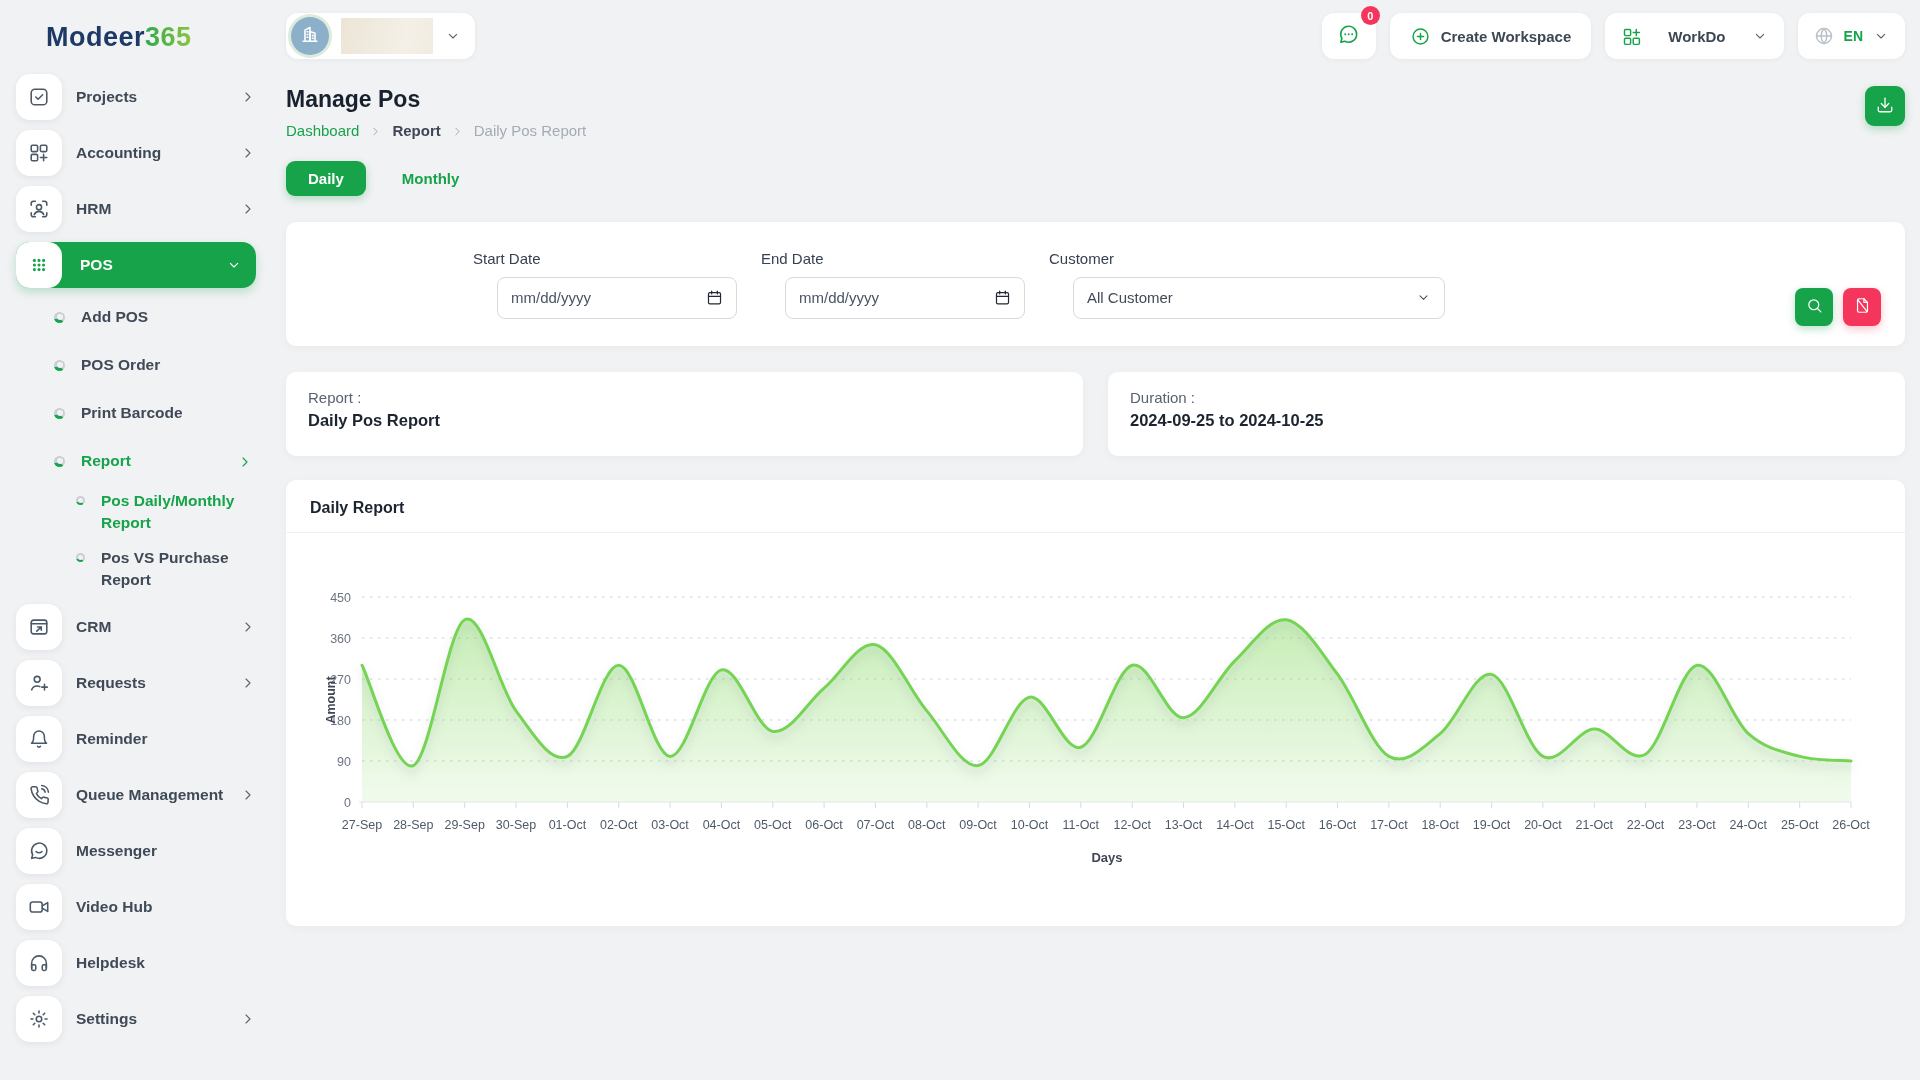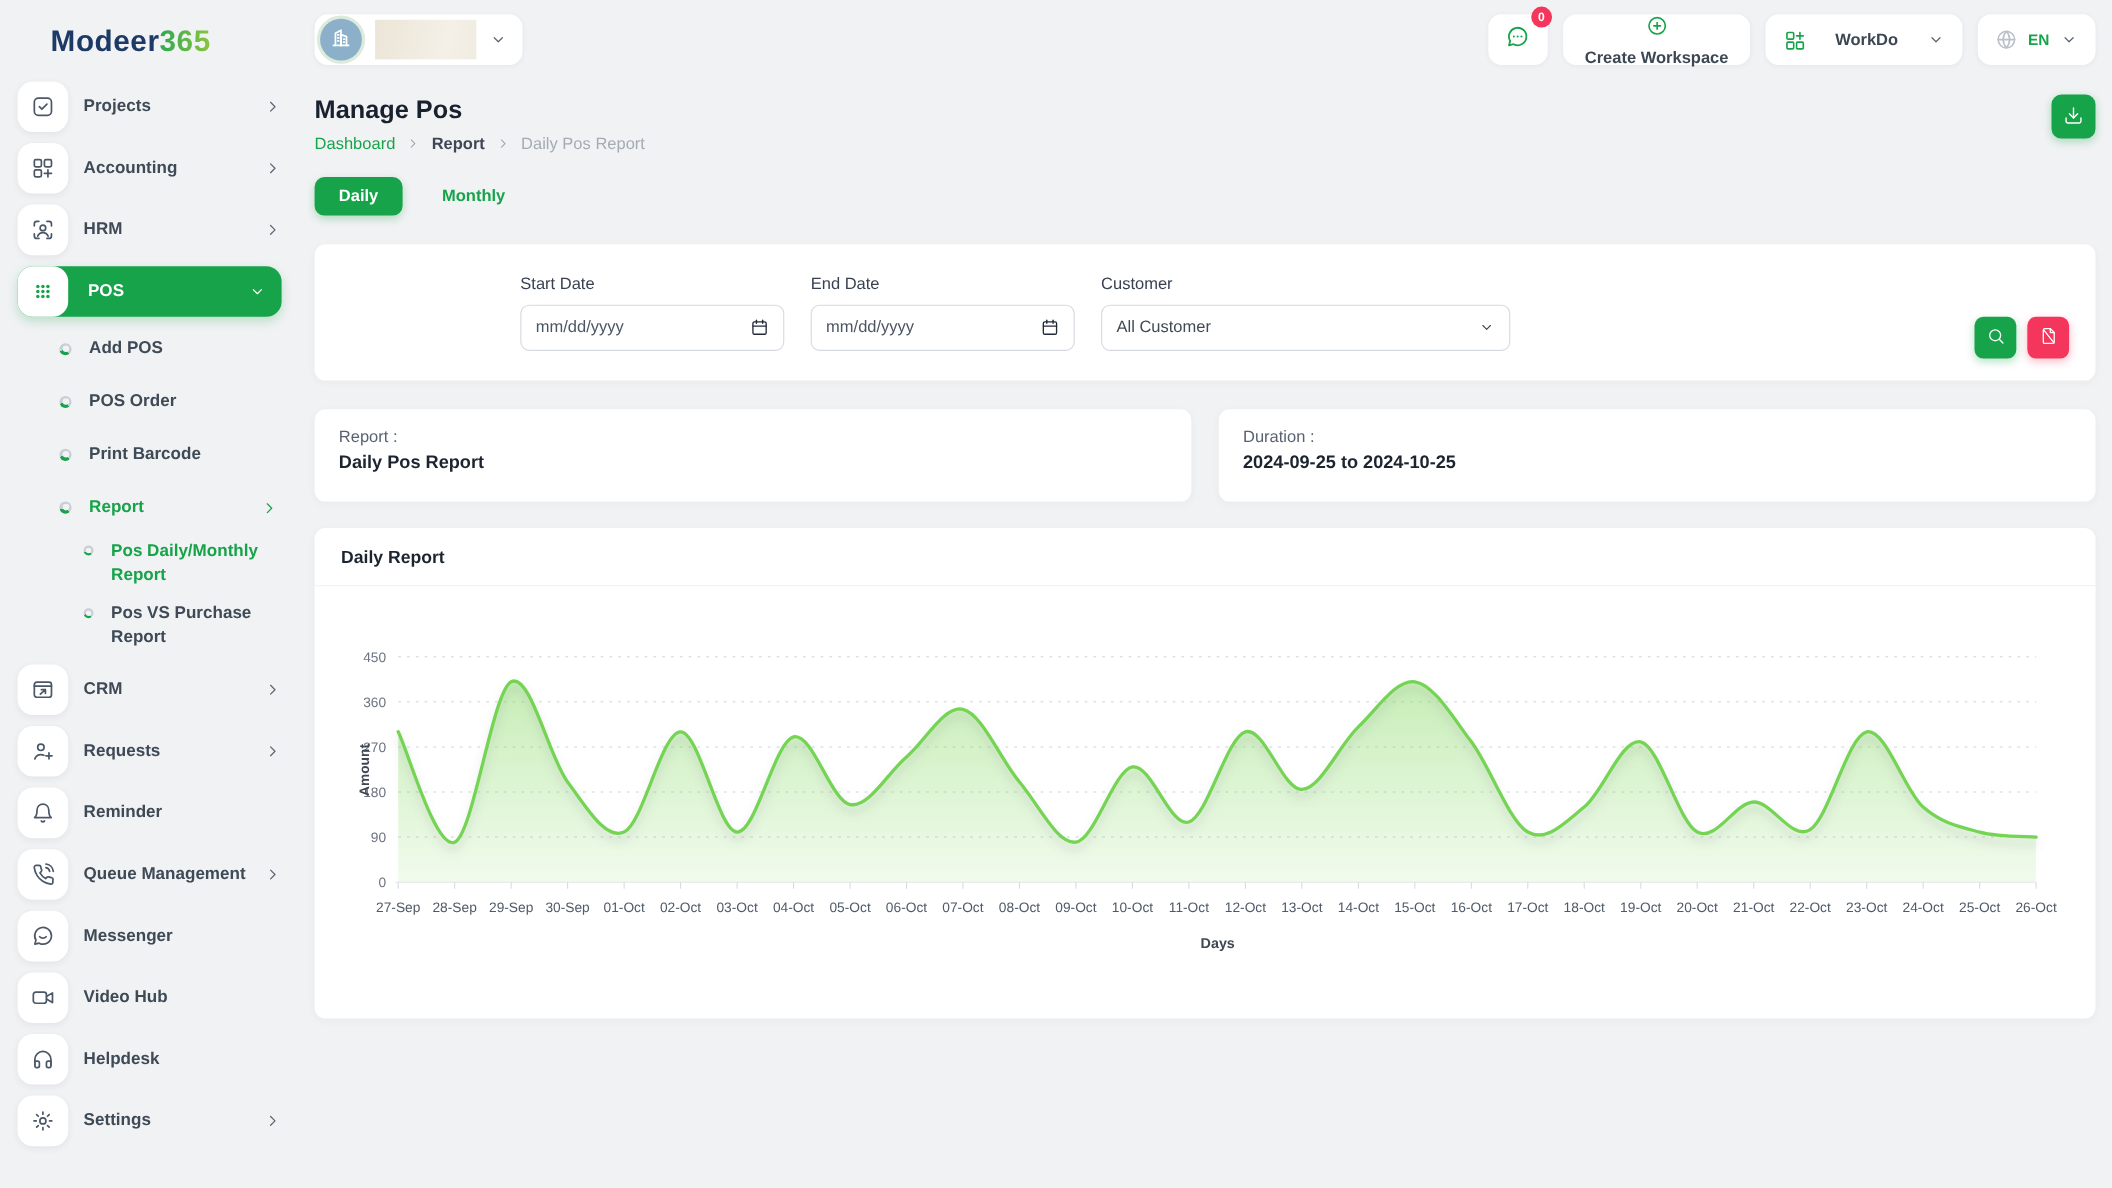--- a/index.html
+++ b/index.html
@@ -42,21 +42,21 @@
   .ws-pill { padding:0 14px 0 5px; gap:12px; }
   .ws-avatar { width:38px; height:38px; border-radius:50%; background:#8cb0c9; box-shadow:0 0 0 3px #dcebdb; display:flex; align-items:center; justify-content:center; color:#fff; }
   .ws-avatar svg { width:22px; height:22px; }
   .ws-name { width:92px; height:36px; background:linear-gradient(100deg,#ece5d7,#f4f0e7 70%,#f1ece1); }
   .ws-pill .chev, .top-chev { width:16px; height:16px; color:#5b6673; }
   .top-chev svg { width:16px; height:16px; }
   .topbar-right { margin-left:auto; display:flex; align-items:center; gap:14px; }
   .msg-pill { width:54px; justify-content:center; position:relative; color:#17a34a; }
   .msg-pill svg { width:23px; height:23px; }
   .badge { position:absolute; top:-7px; right:-4px; min-width:19px; height:19px; border-radius:10px; background:#f5365c; color:#fff; font-size:11px; font-weight:700; display:flex; align-items:center; justify-content:center; padding:0 5px; }
-  .cw-pill { padding:0 20px; gap:10px; font-size:15px; font-weight:600; color:#3d4754;flex-direction:column; }
+  .cw-pill { padding:0 20px; gap:10px; font-size:15px; font-weight:600; color:#3d4754; }
   .cw-pill .ic { color:#17a34a; width:21px; height:21px; } .cw-pill .ic svg{ width:21px; height:21px; }
   .wd-pill { padding:0 16px; gap:26px; font-size:15px; font-weight:700; color:#3d4754; }
   .wd-pill .ic { color:#17a34a; width:21px; height:21px; } .wd-pill .ic svg{ width:21px; height:21px; }
   .lang-pill { padding:0 16px; gap:10px; font-size:14px; font-weight:700; }
   .lang-pill .globe { color:#b9c0c9; width:20px; height:20px; } .lang-pill .globe svg{ width:20px; height:20px; }
   .lang-code { color:#17a34a; }
 
   .page-head { display:flex; justify-content:space-between; align-items:flex-start; margin-top:14px; }
   .page-title { font-size:23px; font-weight:700; color:#18212e; }
   .breadcrumb { display:flex; align-items:center; gap:10px; margin-top:9px; font-size:15px; }
@@ -68,21 +68,21 @@
   .dl-btn svg { width:18px; height:18px; }
 
   .tabs { display:flex; align-items:center; gap:14px; margin-top:22px; }
   .tab { font-size:15px; font-weight:600; border:none; background:transparent; color:#17a34a; padding:9px 22px; border-radius:9px; cursor:pointer; }
   .tab.active { background:#17a34a; color:#fff; box-shadow:0 3px 8px rgba(23,163,74,.3); }
 
   .card { background:#fff; border-radius:10px; box-shadow:0 2px 8px rgba(25,39,62,.04); }
   .filter-card { margin-top:26px; height:124px; display:flex; align-items:center; padding:0 24px 0 187px; gap:24px; }
   .field { display:flex; flex-direction:column; }
   .field label { font-size:15px; color:#374151; margin-bottom:10px; }
-  .control { height:42px; border:1px solid #d5dae0; border-radius:8px; display:flex; align-items:center; justify-content:space-between; padding:0 13px; font-size:15px; color:#4b5563; background:#fff; cursor:pointer; }
+  .control { height:42px; border:1px solid #d5dae0; border-radius:8px; display:flex; align-items:center; justify-content:space-between; padding:0 13px; font-size:15px; color:#4b5563; background:#fff; cursor:pointer;margin-left:24px; }
   .control.date { width:240px; }
   .control.select { width:372px; color:#404a56; }
   .control .cal { width:17px; height:17px; color:#1f2937; } .control .cal svg{ width:17px; height:17px; }
   .control .dd { width:15px; height:15px; color:#444e5c; } .control .dd svg{ width:15px; height:15px; }
   .filter-btns { margin-left:auto; display:flex; gap:10px; align-self:flex-end; margin-bottom:20px; }
   .sq-btn { width:38px; height:38px; border-radius:8px; border:none; color:#fff; display:flex; align-items:center; justify-content:center; cursor:pointer; }
   .sq-btn svg { width:17px; height:17px; }
   .sq-btn.green { background:#17a34a; box-shadow:0 3px 8px rgba(23,163,74,.3); }
   .sq-btn.pink { background:#f5365c; box-shadow:0 3px 8px rgba(245,54,92,.3); }
 

